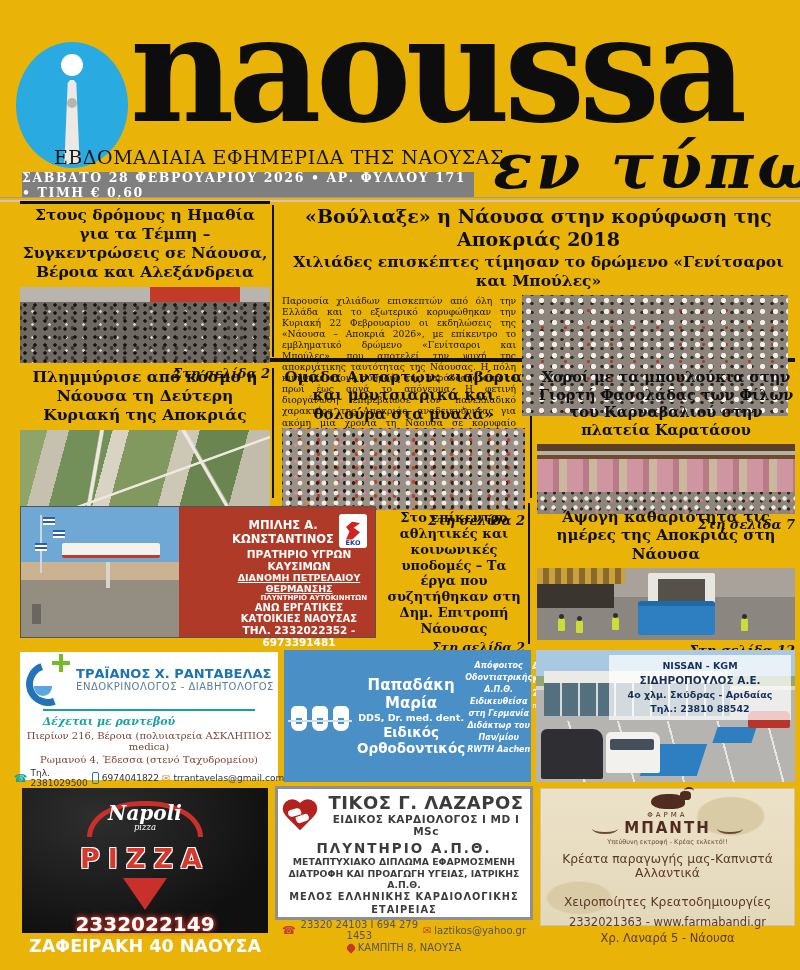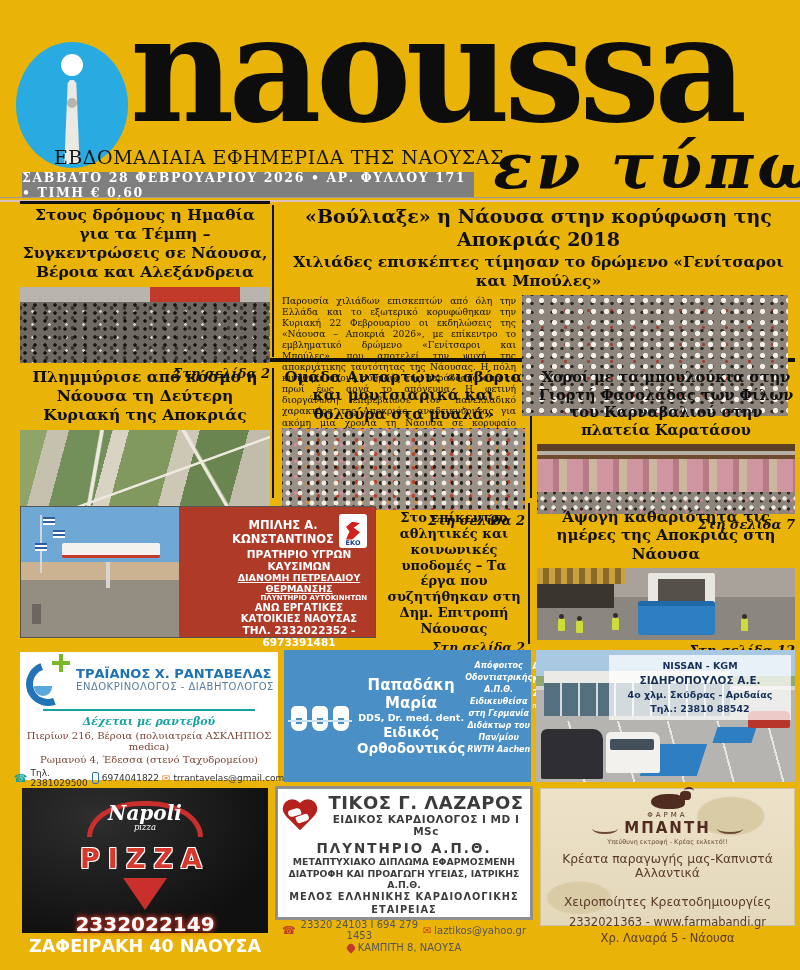--- a/index.html
+++ b/index.html
@@ -139,21 +139,21 @@
   .cres{position:relative;width:44px;height:46px;flex:0 0 auto;}
   .cres-ring{position:absolute;left:2px;top:6px;width:30px;height:30px;border:7px solid #2273b8;border-radius:50%;
     border-right-color:transparent;border-top-color:transparent;transform:rotate(25deg);}
   .cross{position:absolute;top:-2px;right:-2px;width:18px;height:18px;}
   .cross::before{content:"";position:absolute;left:7px;top:0;width:4px;height:18px;background:#79b829;}
   .cross::after{content:"";position:absolute;top:7px;left:0;width:18px;height:4px;background:#79b829;}
   .drop{position:absolute;bottom:6px;left:10px;width:18px;height:10px;background:#5aa7dc;border-radius:0 0 12px 12px;}
   .rant-name{color:#1e73b5;font-weight:bold;font-size:13px;}
   .rant-spec{color:#5b7d99;font-size:10px;letter-spacing:.5px;}
   .rant-appt{margin-top:7px;width:85%;border-top:2px solid #17a2a2;color:#17a2a2;font-weight:bold;font-style:italic;
-    font-family:"DejaVu Serif",serif;font-size:11px;text-align:center;padding-top:4px;}
+    font-family:"DejaVu Serif",serif;font-size:11px;text-align:left;padding-top:4px;}
   .rant-addr{color:#7a4434;font-family:"DejaVu Serif",serif;font-size:10px;margin-top:2px;text-align:center;}
   .rant-contact{margin-top:3px;font-size:9px;color:#333;display:flex;align-items:center;gap:3px;}
   .ic-phone{color:#17a2a2;font-size:11px;}
   .ic-mail{color:#e08a2e;font-size:10px;}
   .ic-mob{display:inline-block;width:6px;height:10px;border:1.5px solid #2273b8;border-radius:2px;}
 
   
   .ad-pap{left:284px;top:650px;width:247px;height:132px;background:#4a8fc6;color:#fff;
     font-family:"DejaVu Sans",sans-serif;padding:6px 7px;display:flex;flex-direction:row;}
   .pap-top{display:flex;gap:8px;align-items:center;}

